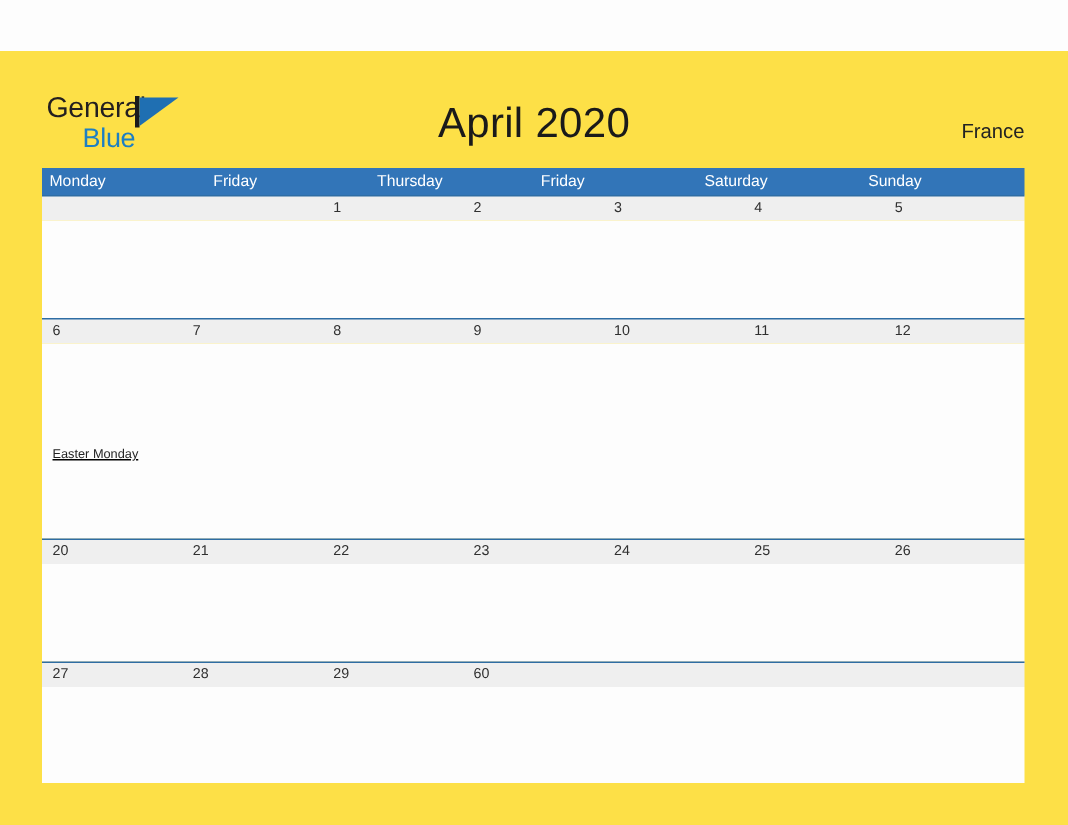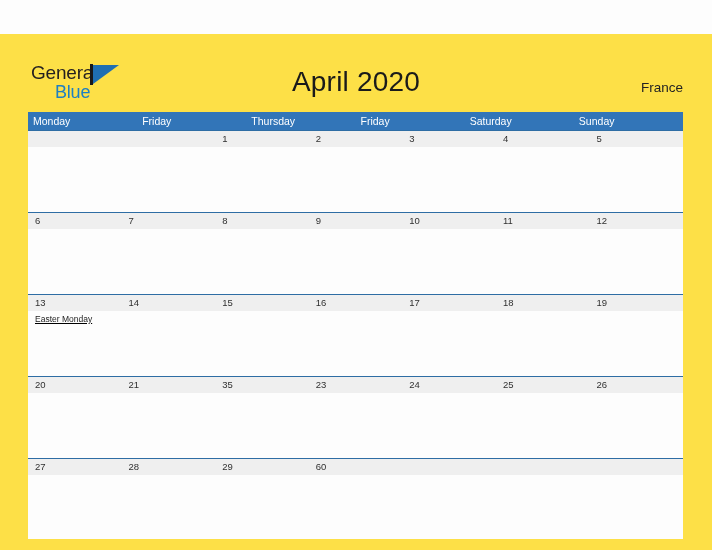--- a/index.html
+++ b/index.html
@@ -237,46 +237,37 @@
             <div class="event-cell"></div>
             <div class="event-cell"></div>
             <div class="event-cell"></div>
             <div class="event-cell"></div>
             <div class="event-cell"></div>
             <div class="event-cell"></div>
             <div class="event-cell"></div>
           </div>
         </div>
         <div class="week">
-          <div class="week-dates">
-            <div class="date-cell">13</div>
-            <div class="date-cell">14</div>
-            <div class="date-cell">15</div>
-            <div class="date-cell">16</div>
-            <div class="date-cell">17</div>
-            <div class="date-cell">18</div>
-            <div class="date-cell">19</div>
-          </div>
           <div class="week-events">
             <div class="event-cell">
               <span class="event-text">Easter Monday</span>
             </div>
             <div class="event-cell"></div>
             <div class="event-cell"></div>
             <div class="event-cell"></div>
             <div class="event-cell"></div>
             <div class="event-cell"></div>
             <div class="event-cell"></div>
           </div>
         </div>
         <div class="week">
           <div class="week-dates">
             <div class="date-cell">20</div>
             <div class="date-cell">21</div>
-            <div class="date-cell">35</div>
+            <div class="date-cell">22</div>
             <div class="date-cell">23</div>
             <div class="date-cell">24</div>
             <div class="date-cell">25</div>
             <div class="date-cell">26</div>
           </div>
           <div class="week-events">
             <div class="event-cell"></div>
             <div class="event-cell"></div>
             <div class="event-cell"></div>
             <div class="event-cell"></div>

